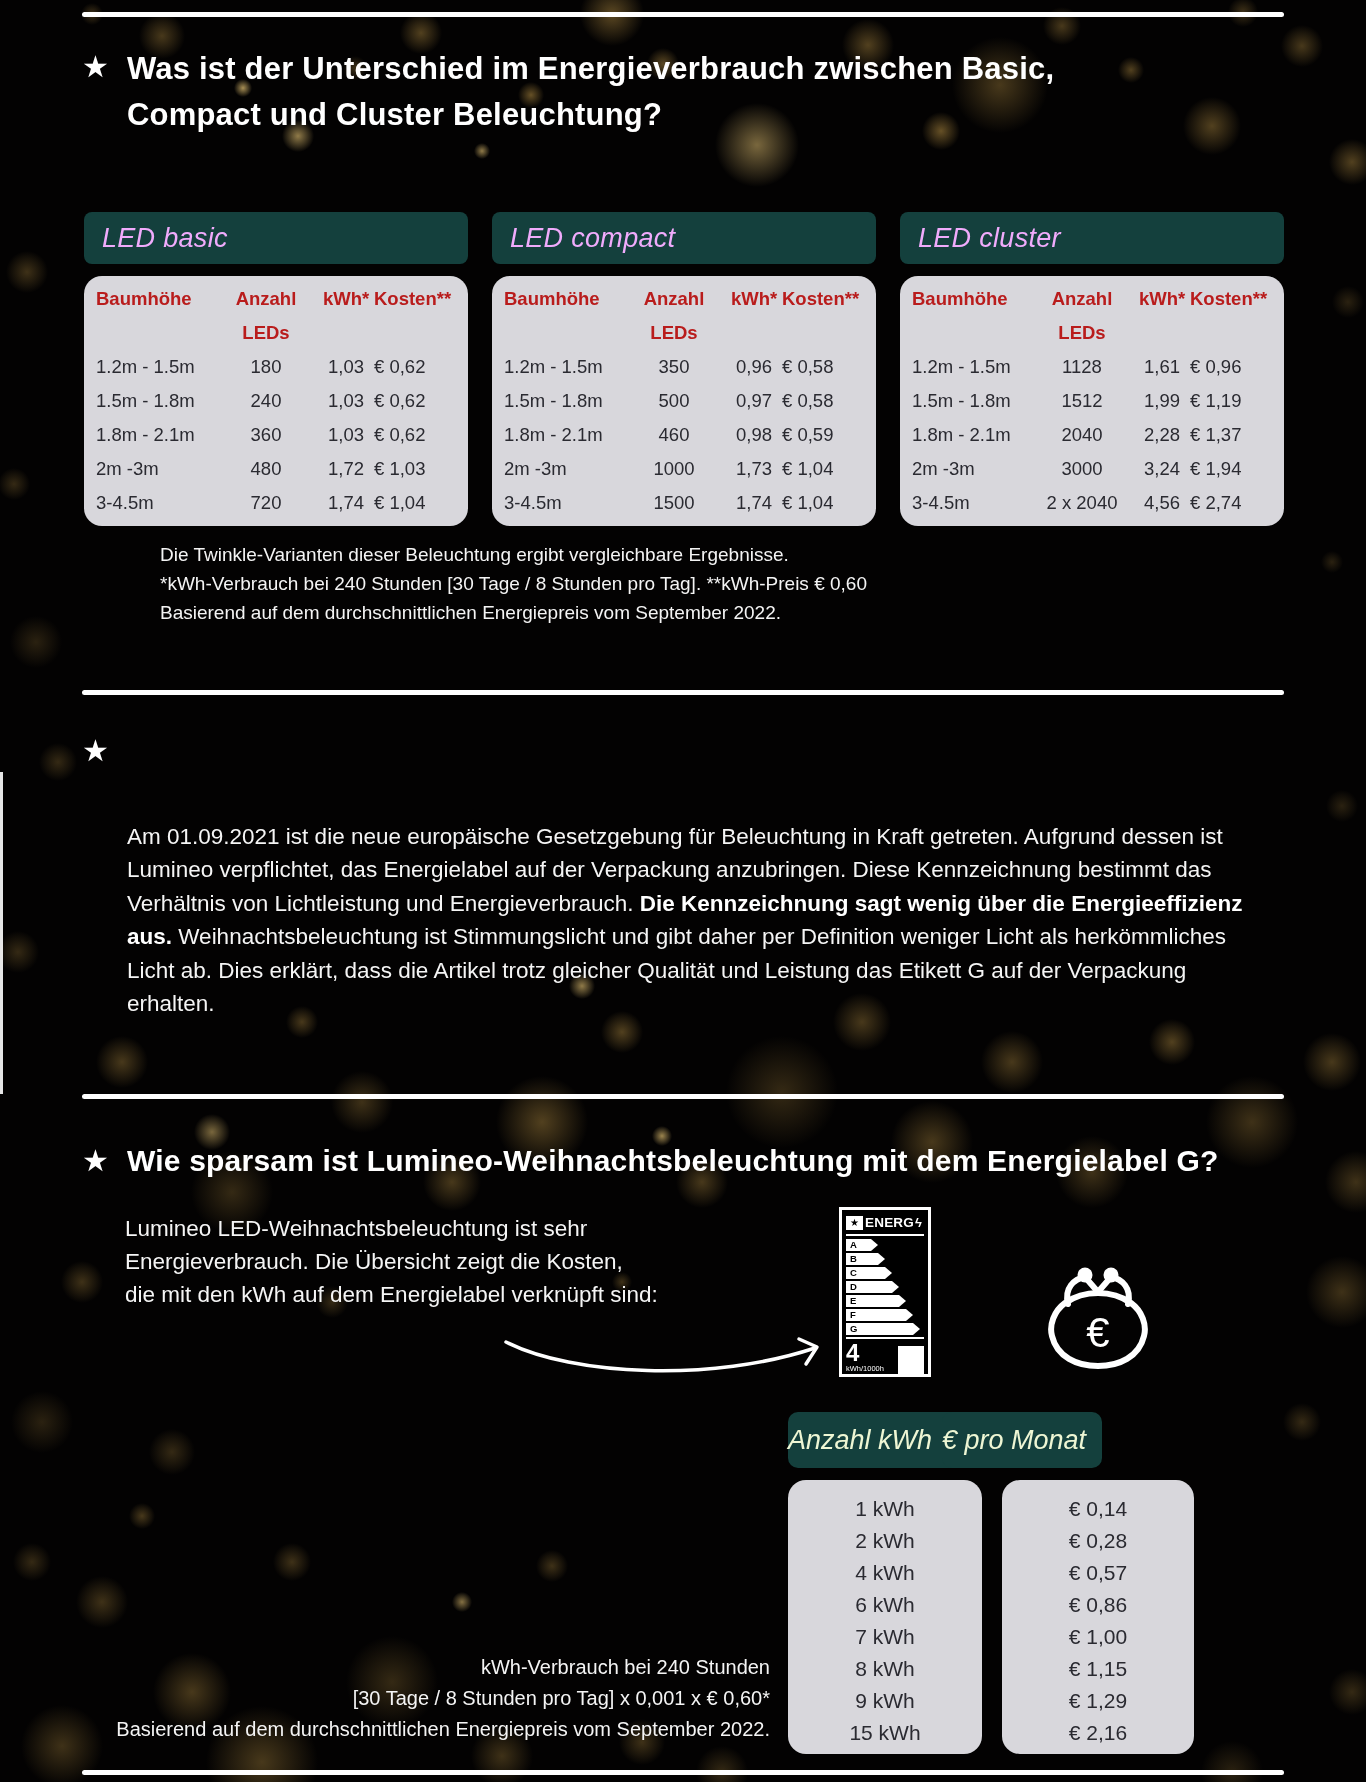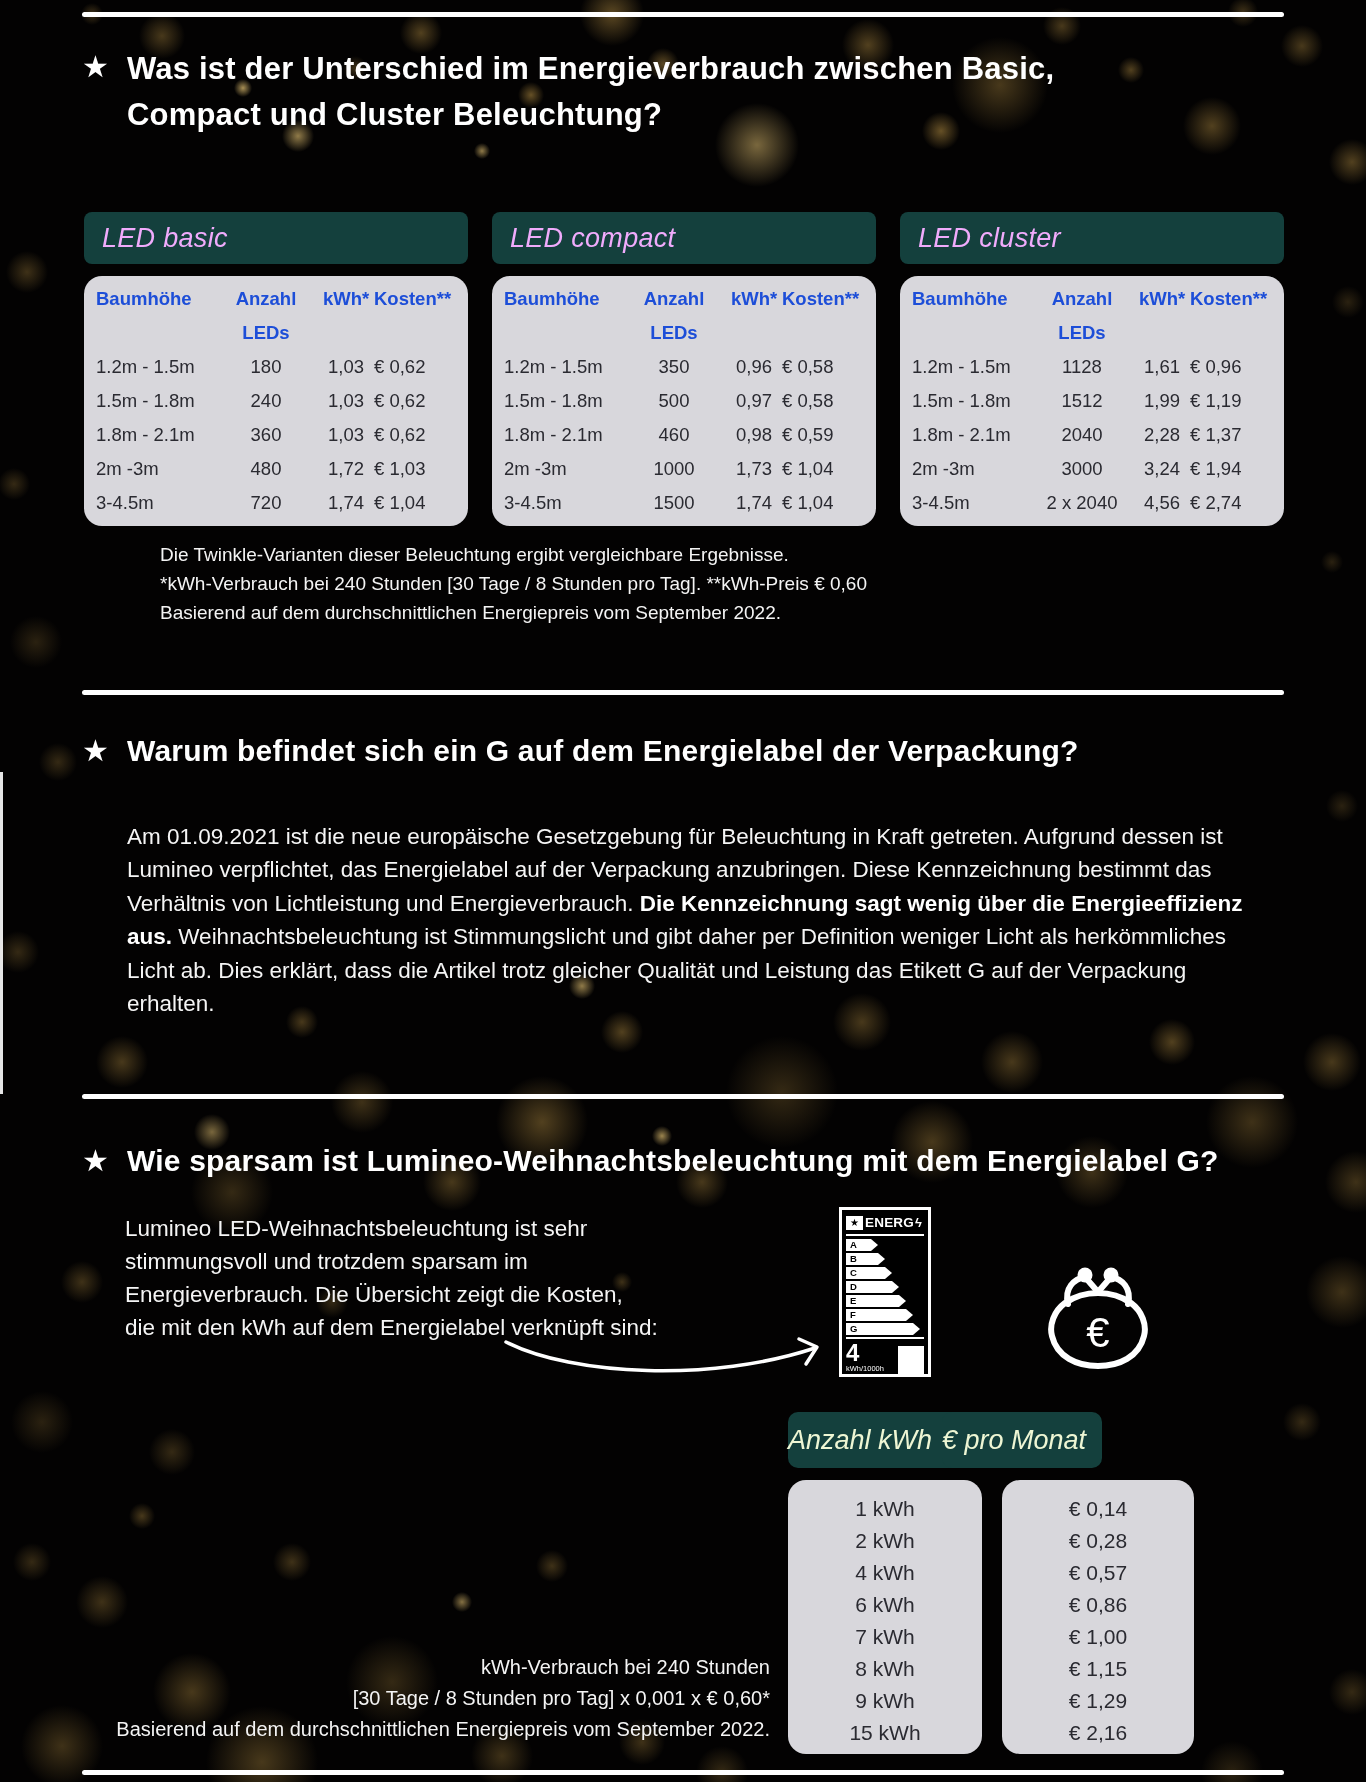--- a/index.html
+++ b/index.html
@@ -84,21 +84,21 @@
   .tables{position:absolute;left:84px;top:212px;width:1200px;display:flex;gap:24px;}
   .tbl{width:384px;flex:0 0 384px;}
   .tbl-band{height:52px;border-radius:8px;background:#14403d;display:flex;align-items:center;padding:0 18px;}
   .tbl-band .t{font-style:italic;font-size:27px;color:#f0abfc;letter-spacing:.3px;}
   .tbl-body{margin-top:12px;background:#d8d7dc;border-radius:18px;padding:6px 0 6px;color:#2a2a31;}
   .trow{display:grid;grid-template-columns:118px 104px 56px 94px;padding:0 12px;line-height:34px;font-size:18.5px;}
   .trow .c1{text-align:left;}
   .trow .c2{text-align:center;}
   .trow .c3{text-align:center;}
   .trow .c4{text-align:left;}
-  .trow.head{font-weight:bold;color:#1d4ed8;}
+  .trow.head{font-weight:bold;color:#b91c1c;}
   .fnote{position:absolute;left:128px;top:540px;font-size:19px;line-height:29px;color:#f4f4f4;margin-left:32px;}
   
   .para{position:absolute;left:127px;top:820px;width:1128px;font-size:22.5px;line-height:33.4px;color:#f5f5f5;}
   .para b{color:#fff;}
   
   .intro{position:absolute;left:125px;top:1212px;font-size:22.5px;line-height:33px;color:#f5f5f5;}
   .arrow-svg{position:absolute;left:503px;top:1326px;}
   .elabel{position:absolute;left:839px;top:1207px;width:92px;height:170px;background:#000;
           border:3px solid #fff;box-sizing:border-box;padding:3px 4px;}
   .elabel-head{display:flex;align-items:center;height:19px;}
@@ -277,33 +277,31 @@
 
   <div class="fnote">
     <div>Die Twinkle-Varianten dieser Beleuchtung ergibt vergleichbare Ergebnisse.</div>
     <div>*kWh-Verbrauch bei 240 Stunden [30 Tage / 8 Stunden pro Tag]. **kWh-Preis € 0,60</div>
     <div>Basierend auf dem durchschnittlichen Energiepreis vom September 2022.</div>
   </div>
 
   <div class="rule" style="top:690px"></div>
 
   <div class="star" style="left:82px;top:736px">★</div>
-  <div class="h1" style="top:728px;font-size:30px">Warum befindet sich ein G auf dem Energielabel der Verpackung?</div>
   <div class="para">
     <span>Am 01.09.2021 ist die neue europäische Gesetzgebung für Beleuchtung in Kraft getreten. Aufgrund dessen ist Lumineo verpflichtet, das Energielabel auf der Verpackung anzubringen. Diese Kennzeichnung bestimmt das Verhältnis von Lichtleistung und Energieverbrauch. </span><b>Die Kennzeichnung sagt wenig über die Energieeffizienz aus.</b><span> Weihnachtsbeleuchtung ist Stimmungslicht und gibt daher per Definition weniger Licht als herkömmliches Licht ab. Dies erklärt, dass die Artikel trotz gleicher Qualität und Leistung das Etikett G auf der Verpackung erhalten.</span>
   </div>
 
   <div class="rule" style="top:1094px"></div>
 
   <div class="star" style="left:82px;top:1146px">★</div>
   <div class="h1" style="top:1138px;font-size:30px">Wie sparsam ist Lumineo-Weihnachtsbeleuchtung mit dem Energielabel G?</div>
 
   <div class="intro">
     <div>Lumineo LED-Weihnachtsbeleuchtung ist sehr</div>
-    <div>stimmungsvoll und trotzdem sparsam im</div>
     <div>Energieverbrauch. Die Übersicht zeigt die Kosten,</div>
     <div>die mit den kWh auf dem Energielabel verknüpft sind:</div>
   </div>
 
   <svg class="arrow-svg" width="332" height="58" viewBox="0 0 332 58">
     <path d="M3,16 C70,50 210,56 312,22" stroke="#fff" stroke-width="3.5" fill="none" stroke-linecap="round"></path>
     <path d="M296,13 L314,21 L303,38" stroke="#fff" stroke-width="3.5" fill="none" stroke-linecap="round" stroke-linejoin="round"></path>
   </svg>
 
   <div class="elabel">

